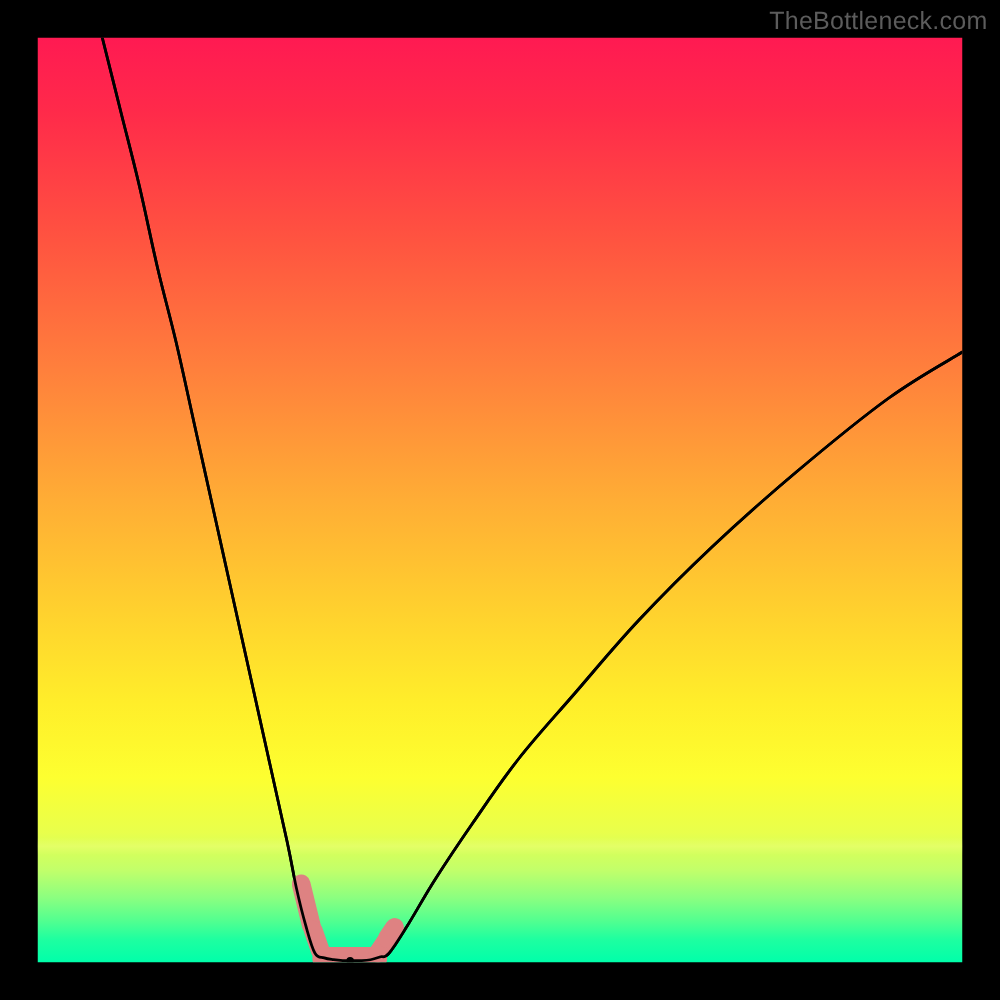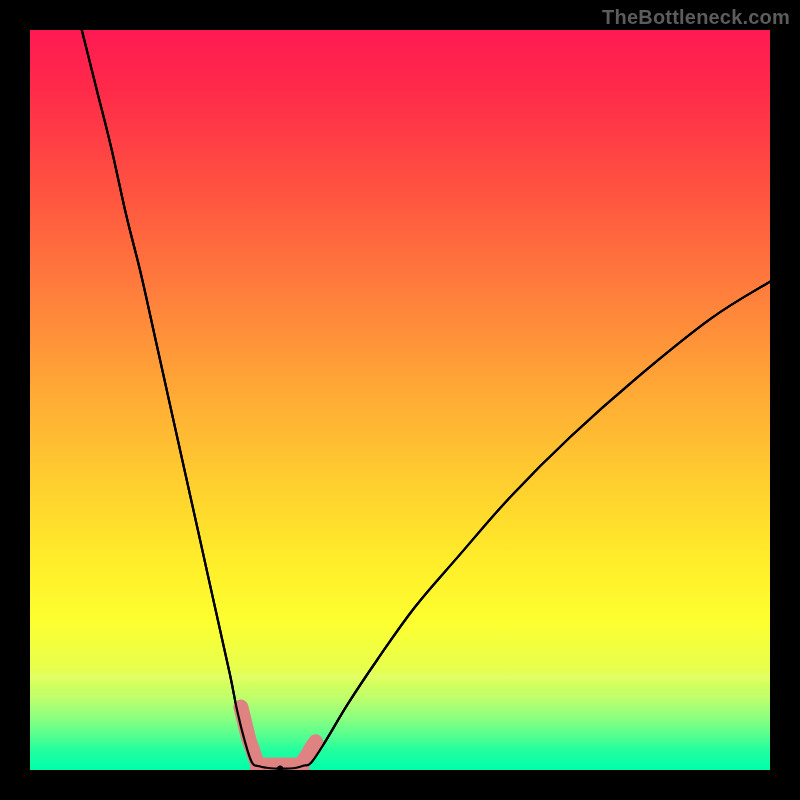--- a/index.html
+++ b/index.html
@@ -61,21 +61,21 @@
     left: 0; top: 0;
     width: 100%;
     height: 100%;
   }
   .watermark {
     position: absolute;
     top: 6px;
     right: 10px;
     color: #5c5c5c;
     font-size: 20px;
-    font-weight: 700;
+    font-weight: 400;
     letter-spacing: 0.2px;
     user-select: none;
   }
 </style>
 </head>
 <body>
 
 <div class="frame">
   <div class="watermark">TheBottleneck.com</div>
 

